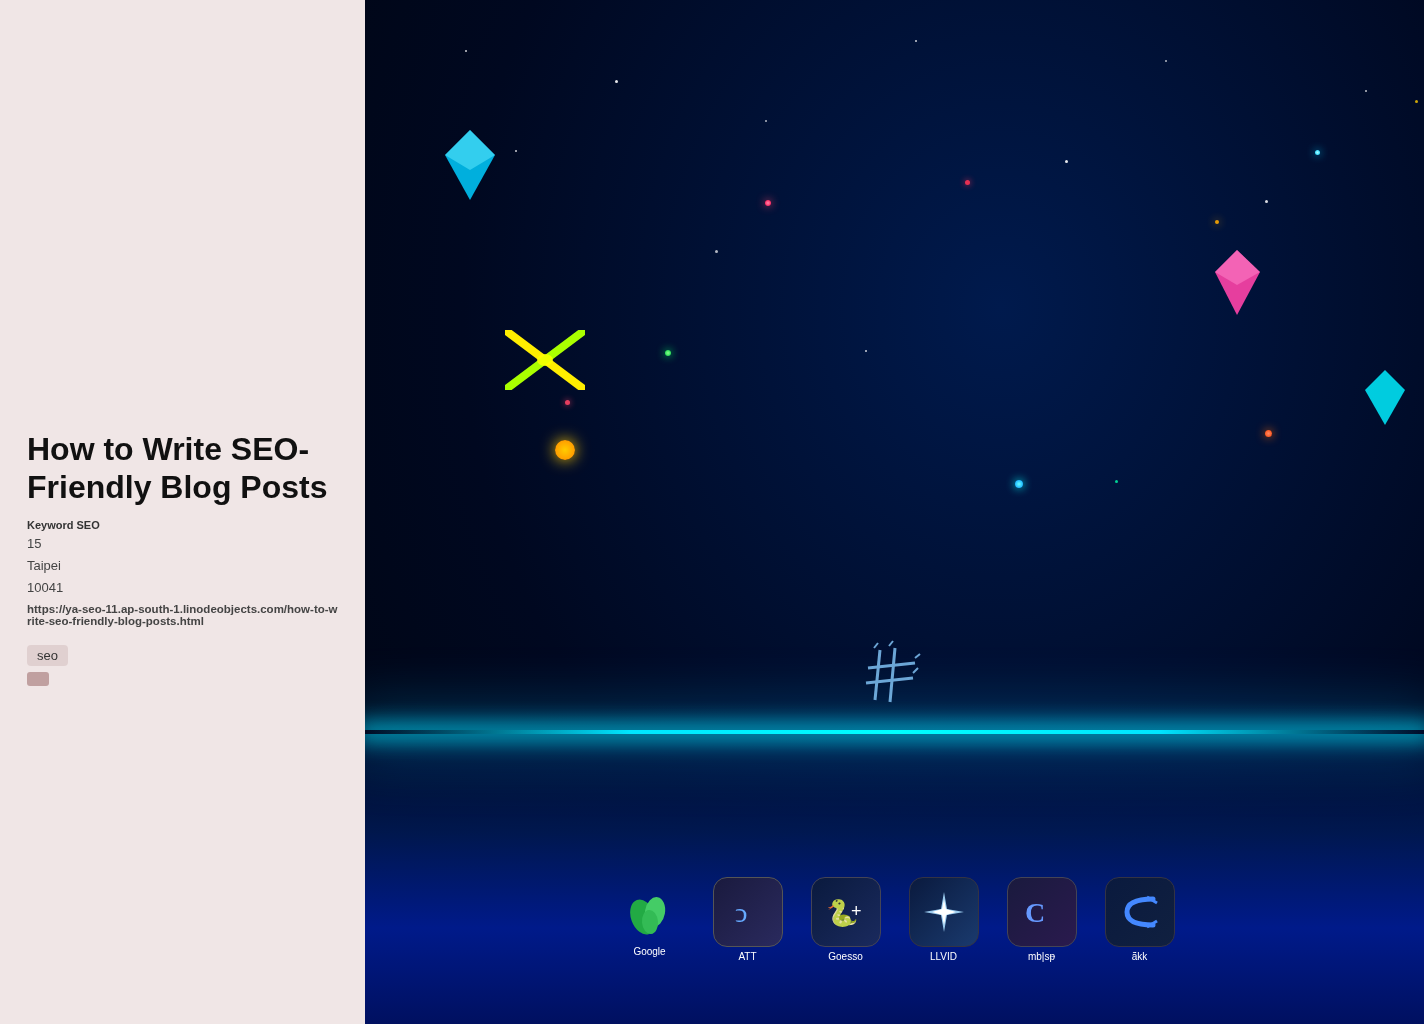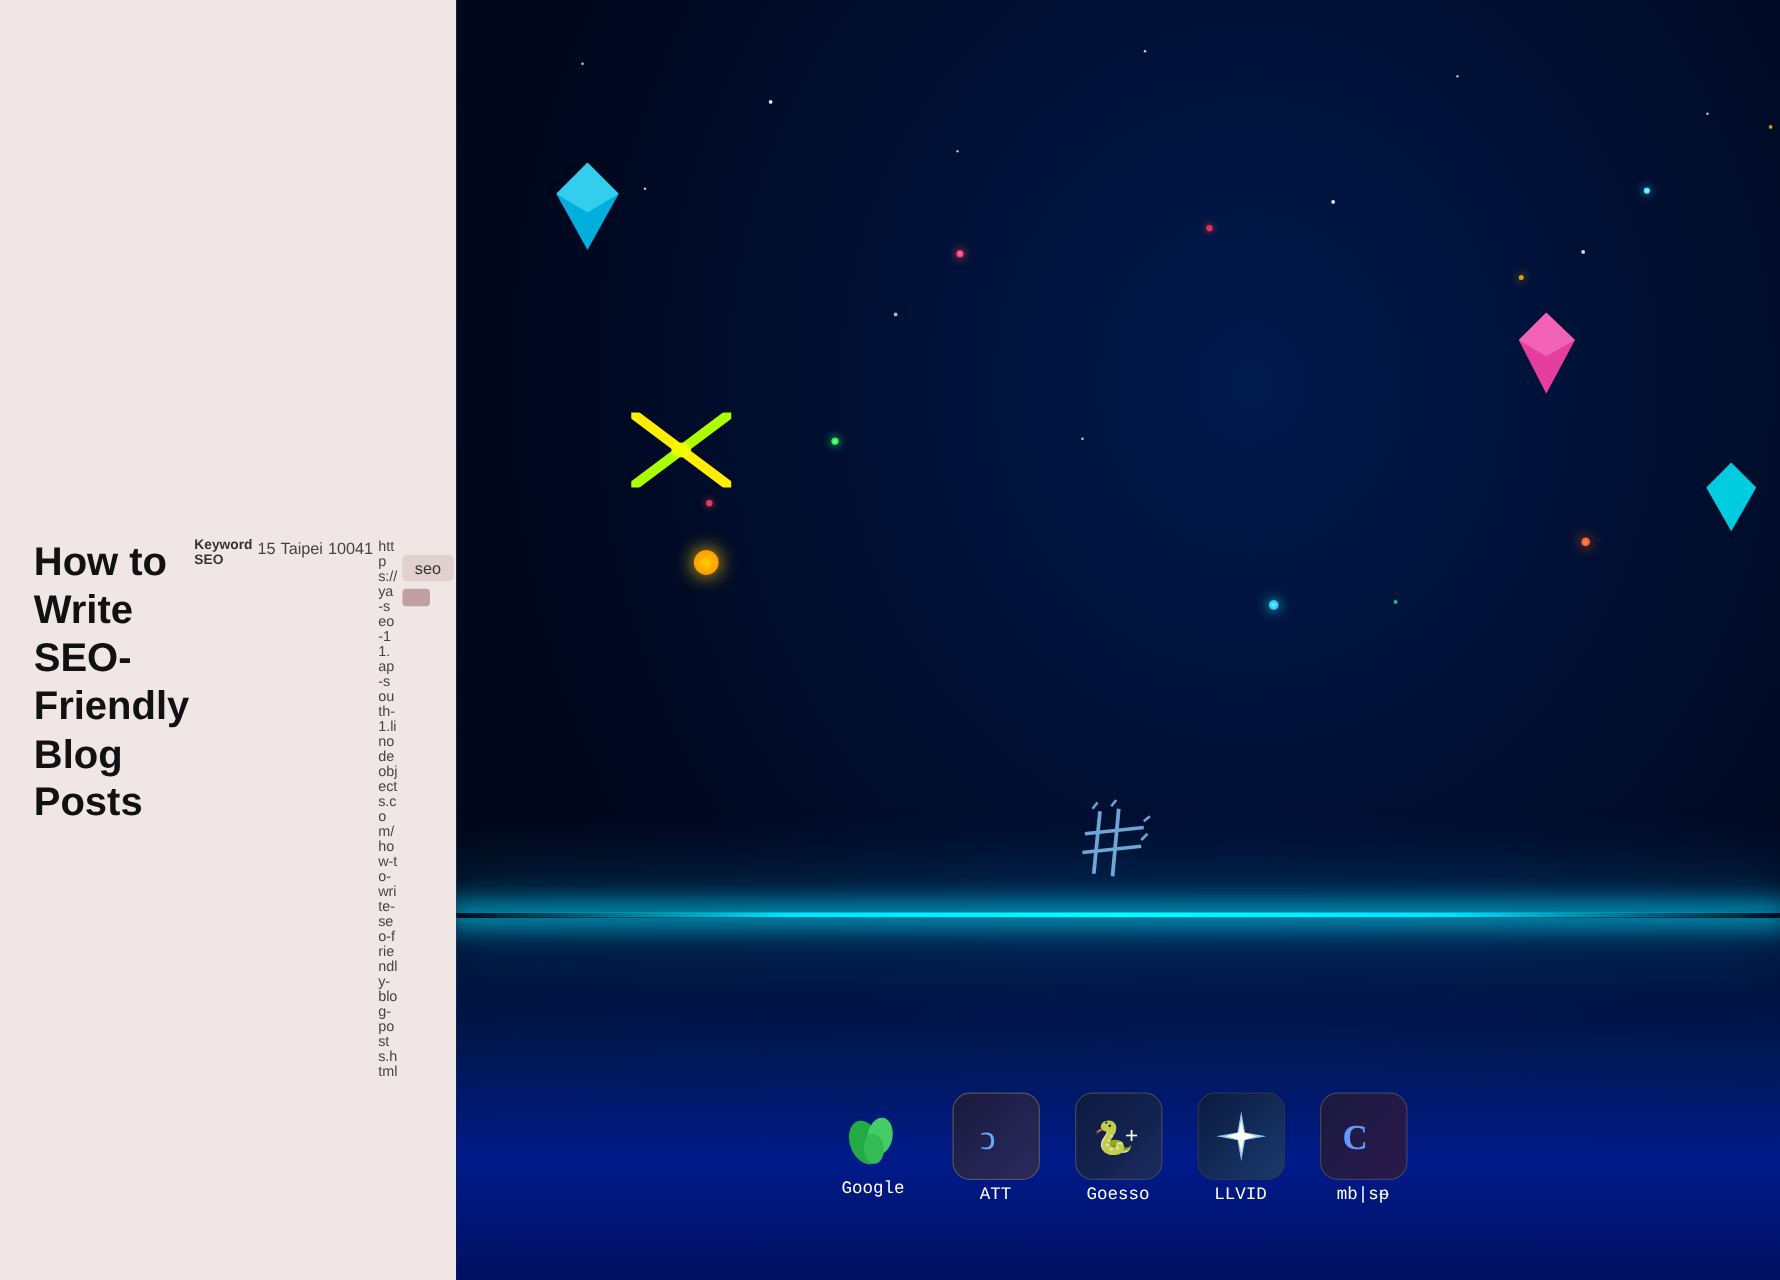--- a/index.html
+++ b/index.html
@@ -12,21 +12,21 @@
     }
 
     
     #left-panel {
       width: 365px;
       min-width: 365px;
       height: 1024px;
       background-color: #f0e6e6;
       padding: 430px 27px 20px 27px;
       display: flex;
-      flex-direction: row;
+      flex-direction: column;
       gap: 4px;
     }
 
     #left-panel .title {
       font-size: 32px;
       font-weight: 700;
       color: #111;
       line-height: 1.2;
       margin-bottom: 8px;
     }
@@ -41,20 +41,21 @@
       font-size: 13px;
       color: #444;
       line-height: 1.4;
     }
 
     #left-panel .url-value {
       font-size: 11.5px;
       color: #444;
       word-break: break-all;
       margin-top: 2px;
+      font-weight: bold;
     }
 
     #left-panel .tags-area {
       margin-top: 14px;
       display: flex;
       flex-direction: column;
       gap: 6px;
     }
 
     #left-panel .tag-item {
@@ -146,25 +147,24 @@
       width: 60px;
       height: 60px;
       border-radius: 14px;
       display: flex;
       align-items: center;
       justify-content: center;
       font-size: 28px;
     }
 
     .app-icon .icon-label {
-      font-size: 14px;
+      font-size: 10px;
       color: white;
       margin-top: 4px;
       text-align: left;
-      font-family: Liberation Mono, monospace;
     }
 
     
     .google-icon { background: transparent; }
     .google-icon .icon-img { background: transparent; }
 
     
     .att-icon .icon-img { background: linear-gradient(135deg, #1a1a3e, #2a2a5e); border: 1px solid #444; }
 
     
@@ -330,20 +330,31 @@
 
     <div class="app-icon mb-icon">
       <div class="icon-img" style="background:linear-gradient(135deg,#1a1a3e,#2a1a4e);border:1px solid #445;width:70px;height:70px;border-radius:14px;">
         <svg width="50" height="50" viewBox="0 0 50 50">
           <text x="8" y="35" font-size="28" fill="#6699ff" font-family="serif" font-weight="bold">C</text>
         </svg>
       </div>
       <div class="icon-label">mb|sᵽ</div>
     </div>
 
+    <div class="app-icon akk-icon">
+      <div class="icon-img" style="background:linear-gradient(135deg,#0a1a3e,#102040);border:1px solid #334;width:70px;height:70px;border-radius:14px;">
+        <svg width="50" height="50" viewBox="0 0 50 50">
+
+          <path d="M38,12 Q12,12 12,25 Q12,38 38,38" stroke="#4488ff" stroke-width="5" fill="none" stroke-linecap="round"></path>
+          <line x1="32" y1="10" x2="42" y2="16" stroke="#4488ff" stroke-width="3"></line>
+          <line x1="32" y1="40" x2="42" y2="34" stroke="#4488ff" stroke-width="3"></line>
+        </svg>
+      </div>
+      <div class="icon-label">ãkk</div>
+    </div>
 
 
   </div>
 
   <div class="orb" style="width:8px;height:8px;background:radial-gradient(circle,#66ffff,#0099ff);top:480px;left:650px;box-shadow:0 0 10px #00ffff;"></div>
   <div class="orb" style="width:6px;height:6px;background:radial-gradient(circle,#ff88aa,#ff0044);top:200px;left:400px;box-shadow:0 0 8px #ff4466;"></div>
   <div class="orb" style="width:6px;height:6px;background:radial-gradient(circle,#88ff88,#00cc44);top:350px;left:300px;box-shadow:0 0 8px #00ff66;"></div>
 
   <div class="orb" style="width:7px;height:7px;background:radial-gradient(circle,#ff8866,#ff4400);top:430px;left:900px;box-shadow:0 0 10px #ff6600;"></div>
   <div class="orb" style="width:5px;height:5px;background:radial-gradient(circle,#aaffff,#00ccff);top:150px;left:950px;box-shadow:0 0 8px #00ccff;"></div>

